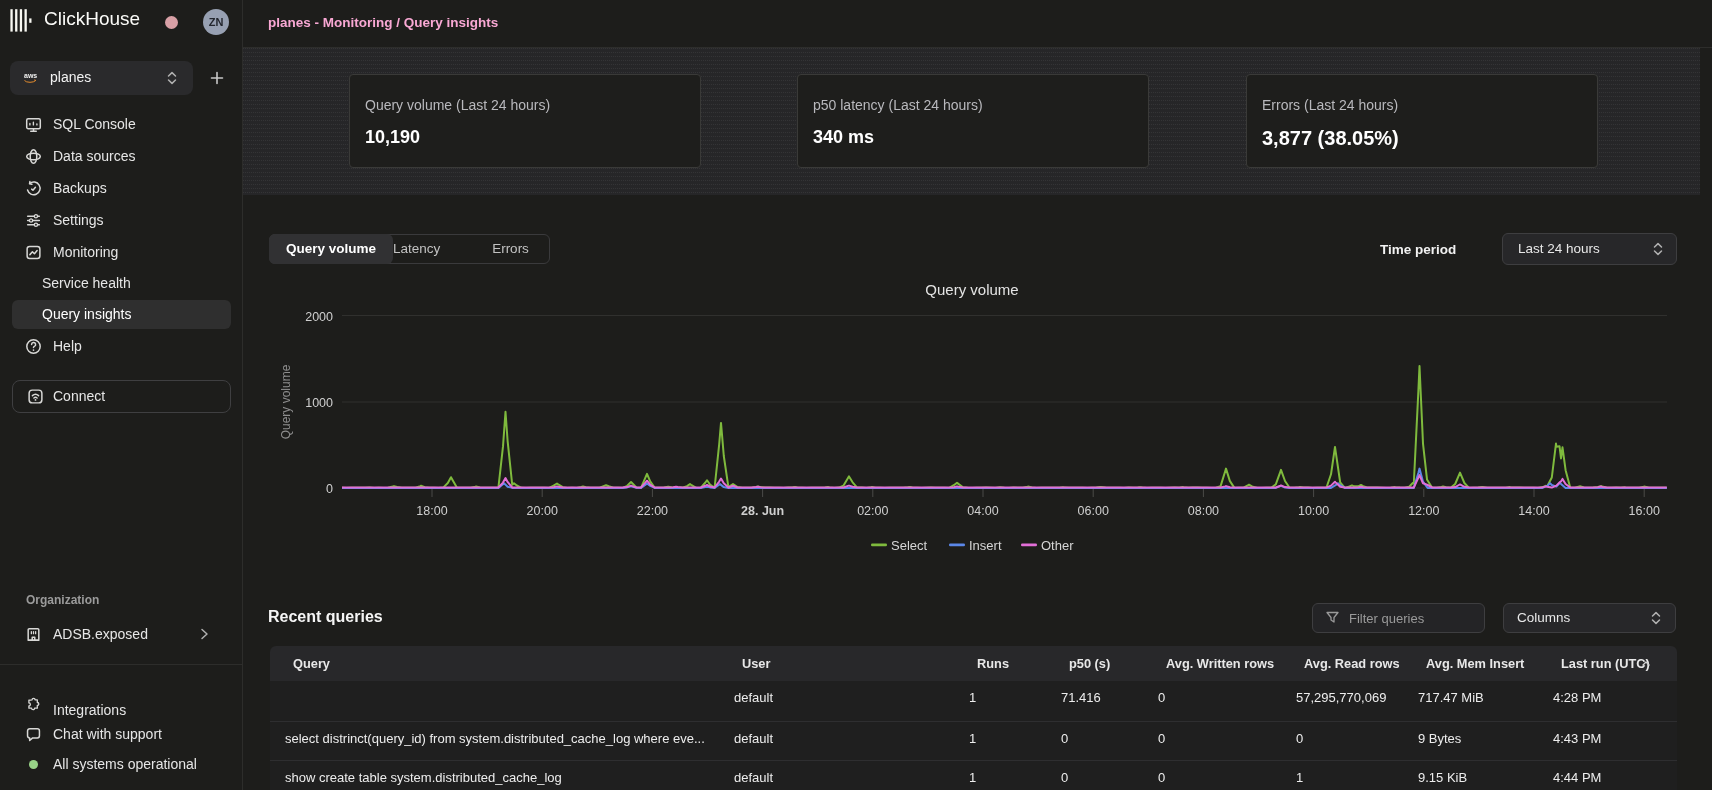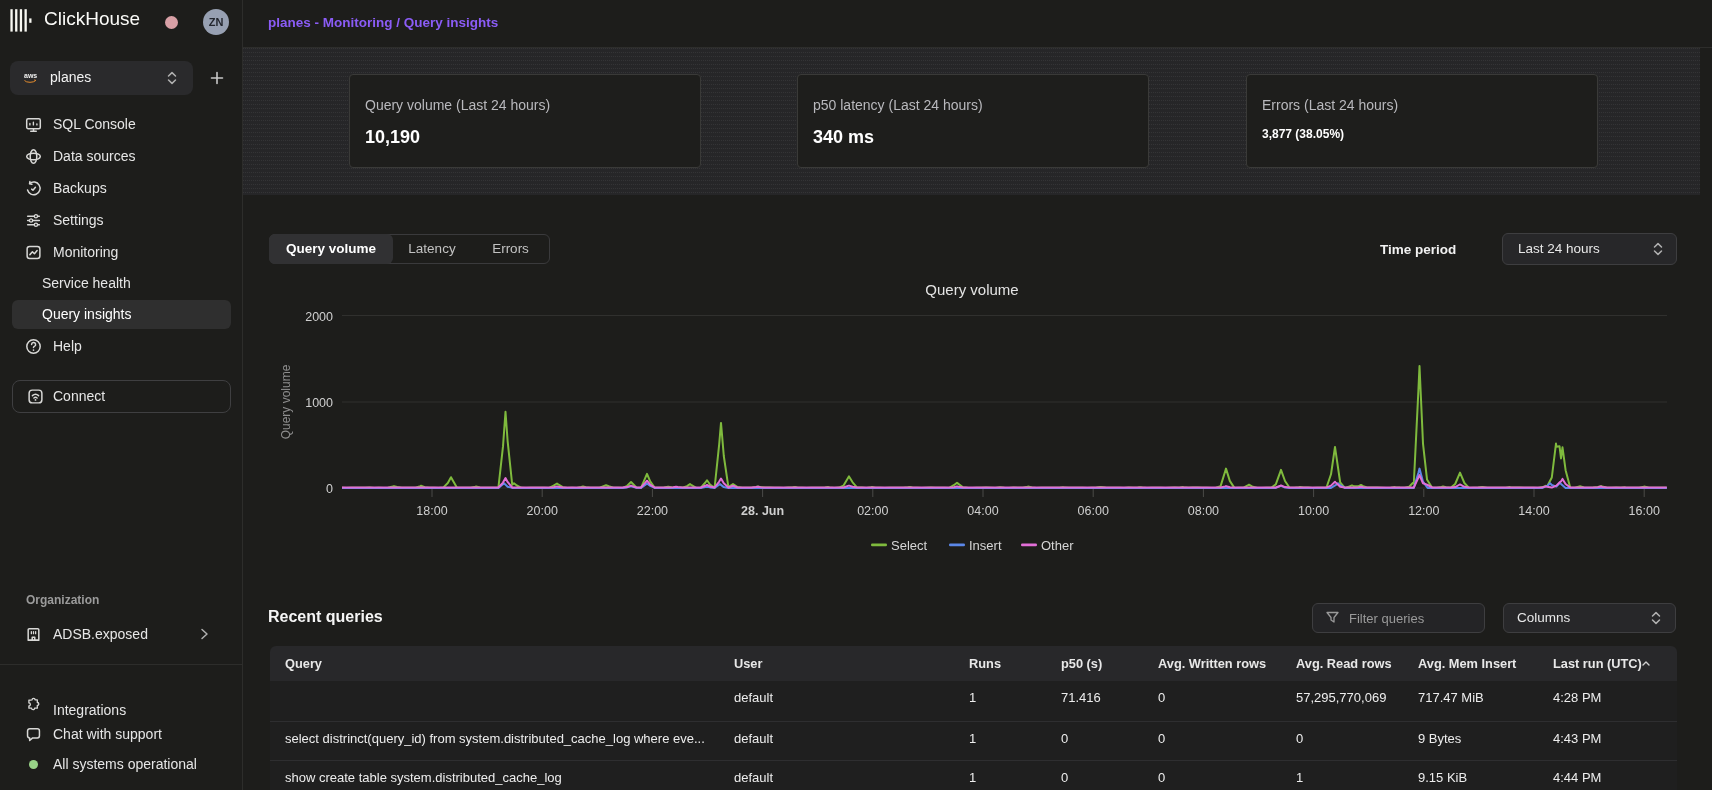--- a/index.html
+++ b/index.html
@@ -1,56 +1,56 @@
 <!DOCTYPE html>
 <html><head><meta charset="utf-8">
 <style>
 * { margin:0; padding:0; box-sizing:border-box; }
 html,body { width:1712px; height:790px; overflow:hidden; background:#1d1d1b;
   font-family:"Liberation Sans", sans-serif; }
 .abs { position:absolute; }
 .mi { position:absolute; left:53px; font-size:14px; color:#e6e6e6; height:20px; line-height:20px; }
 .mi.sub { left:42px; }
-.th { position:absolute; top:0; height:35px; line-height:35px; font-size:12.8px; font-weight:700; color:#e8e8e8; white-space:nowrap; }
+.th { position:absolute; top:0; height:35px; line-height:35px; font-size:12.8px; font-weight:700; color:#e8e8e8; white-space:nowrap;margin-left:8px; }
 .tr { position:absolute; left:0; width:1407px; height:39.5px; }
 .td { position:absolute; top:0; height:39px; line-height:33px; font-size:13px; color:#ededed; white-space:nowrap; }
 .td.q { letter-spacing:-0.3px; }
 .sel { position:absolute; background:#272729; border:1px solid #3e3e40; border-radius:6px; }
 </style></head>
 <body>
 
 <div class="abs" style="left:243px;top:0;width:1469px;height:790px;background:#1d1d1b"></div>
 
 <svg class="abs" style="left:243px;top:48px" width="1457" height="147">
 <defs>
       <pattern id="dots" width="2" height="4" patternUnits="userSpaceOnUse">
         <rect width="2" height="4" fill="#262628"></rect>
         <rect x="0" y="0" width="1" height="1" fill="#343436"></rect>
       </pattern>
     </defs>
 <rect width="1457" height="147" fill="url(#dots)"></rect>
   </svg>
 
 <div class="abs" style="left:243px;top:0;width:1469px;height:48px;background:#1d1d1b;border-bottom:1px solid #2d2d2b"></div>
-<div class="abs" style="left:268px;top:15px;font-size:13.5px;font-weight:700;color:#8b5cf6">planes - Monitoring / Query insights</div>
+<div class="abs" style="left:268px;top:15px;font-size:13.5px;font-weight:700;color:#f9a8d4">planes - Monitoring / Query insights</div>
 
 <div class="abs" style="left:349px;top:74px;width:352px;height:94px;background:#1e1e1c;border:1px solid #3a3a38;border-radius:4px"></div>
 <div class="abs" style="left:797px;top:74px;width:352px;height:94px;background:#1e1e1c;border:1px solid #3a3a38;border-radius:4px"></div>
 <div class="abs" style="left:1246px;top:74px;width:352px;height:94px;background:#1e1e1c;border:1px solid #3a3a38;border-radius:4px"></div>
 <div class="abs" style="left:365px;top:97px;font-size:14px;color:#b9b9bd">Query volume (Last 24 hours)</div>
 <div class="abs" style="left:365px;top:127px;font-size:18px;font-weight:700;color:#fff">10,190</div>
 <div class="abs" style="left:813px;top:97px;font-size:14px;color:#b9b9bd">p50 latency (Last 24 hours)</div>
 <div class="abs" style="left:813px;top:127px;font-size:18px;font-weight:700;color:#fff">340 ms</div>
 <div class="abs" style="left:1262px;top:97px;font-size:14px;color:#b9b9bd">Errors (Last 24 hours)</div>
-<div class="abs" style="left:1262px;top:127px;font-size:12px;font-weight:700;color:#fff">3,877 (38.05%)</div>
+<div class="abs" style="left:1262px;top:127px;font-size:20px;font-weight:700;color:#fff">3,877 (38.05%)</div>
 
 <div class="abs" style="left:269px;top:234px;width:281px;height:30px;border:1px solid #3a3a3c;border-radius:6px"></div>
 <div class="abs" style="left:269px;top:234px;width:124px;height:30px;background:#313133;border-radius:6px"></div>
 <div class="abs" style="left:269px;top:234px;width:124px;height:30px;line-height:30px;text-align:center;font-size:13.5px;font-weight:600;color:#fff">Query volume</div>
-<div class="abs" style="left:393px;top:234px;width:78px;height:38px;line-height:30px;text-align:center;font-size:13.5px;color:#c2c2c2">Latency</div>
+<div class="abs" style="left:393px;top:234px;width:78px;height:38px;line-height:30px;text-align:left;font-size:13.5px;color:#c2c2c2">Latency</div>
 <div class="abs" style="left:471px;top:234px;width:79px;height:30px;line-height:30px;text-align:center;font-size:13.5px;color:#c2c2c2">Errors</div>
 
 <div class="abs" style="left:1380px;top:242px;width:115px;text-align:left;font-size:13.5px;font-weight:700;color:#f2f2f2">Time period</div>
 <div class="sel" style="left:1502px;top:233px;width:175px;height:32px"></div>
 <div class="abs" style="left:1518px;top:241px;font-size:13.5px;color:#e8e8e8">Last 24 hours</div>
 <svg style="position:absolute;left:1652px;top:241px" width="12" height="16" viewBox="0 0 12 16">
     <path d="M2.5 6 L6 2.6 L9.5 6 M2.5 10 L6 13.4 L9.5 10" fill="none" stroke="#b0b0b0" stroke-width="1.5" stroke-linecap="round" stroke-linejoin="round"></path>
   </svg>
 
 <svg width="1712" height="790" viewBox="0 0 1712 790" style="position:absolute;left:0;top:0;pointer-events:none" font-family="Liberation Sans, sans-serif">

